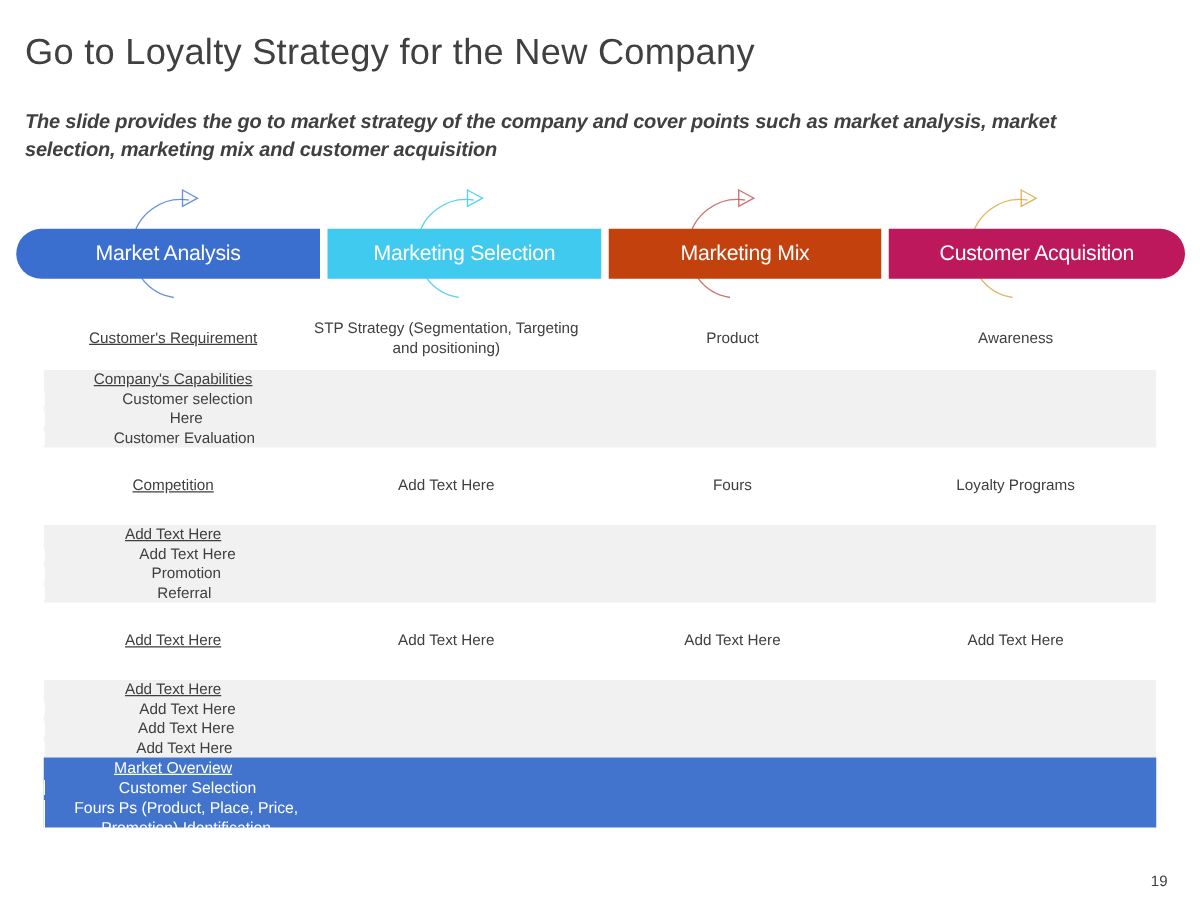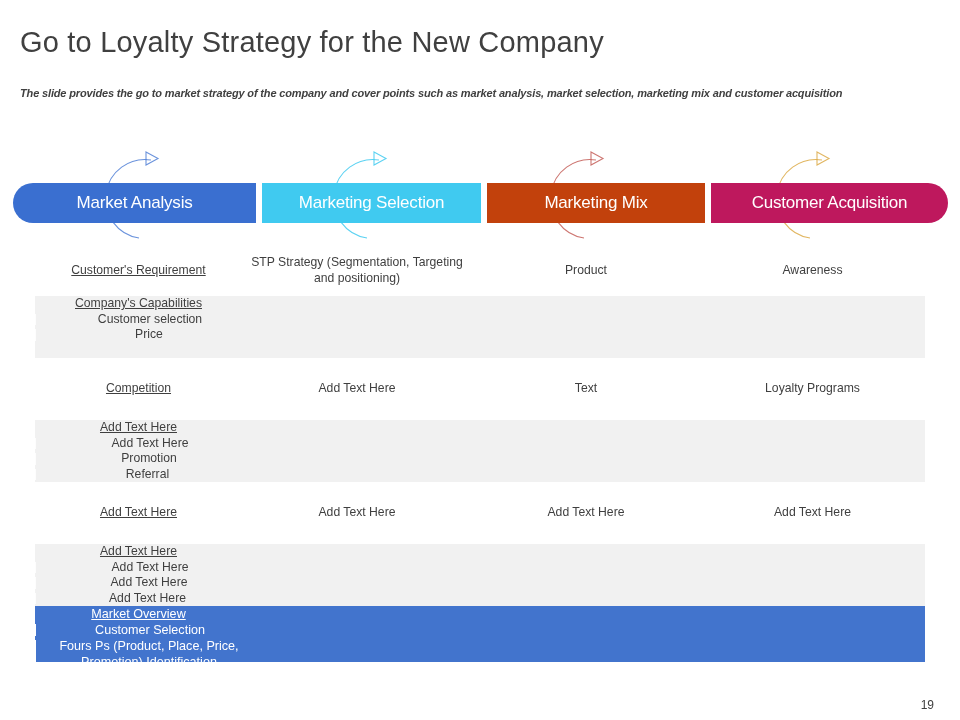--- a/index.html
+++ b/index.html
@@ -30,21 +30,21 @@
     letter-spacing: 0.2px;
     line-height: 1.15;
     white-space: nowrap;
   }
 
   .subtitle {
     position: absolute;
     left: 20px;
     top: 86px;
     width: 890px;
-    font-size: 11px;
+    font-size: 16px;
     font-style: italic;
     font-weight: 700;
     color: #404040;
     line-height: 1.45;
     letter-spacing: -0.15px;
   }
 
   
   .banner {
     position: absolute;
@@ -202,27 +202,28 @@
     <div class="trow" style="height:50px">
       <div class="tcell c0">Customer's Requirement</div>
       <div class="tcell c1">STP Strategy (Segmentation, Targeting  and positioning)</div>
       <div class="tcell c2">Product</div>
       <div class="tcell c3">Awareness</div>
     </div>
 
     <div class="trow shaded" style="height:62px">
       <div class="tcell c0">Company's Capabilities</div>
       <div class="tcell c1">Customer selection</div>
-      <div class="tcell c2">Price</div>
+      <div class="tcell c2">Here</div>
+      <div class="tcell c3">Customer Evaluation</div>
     </div>
 
     <div class="trow" style="height:62px">
       <div class="tcell c0">Competition</div>
       <div class="tcell c1">Add Text Here</div>
-      <div class="tcell c2">Text</div>
+      <div class="tcell c2">Fours</div>
       <div class="tcell c3">Loyalty Programs</div>
     </div>
 
     <div class="trow shaded" style="height:62px">
       <div class="tcell c0">Add Text Here</div>
       <div class="tcell c1">Add Text Here</div>
       <div class="tcell c2">Promotion</div>
       <div class="tcell c3">Referral</div>
     </div>
 

